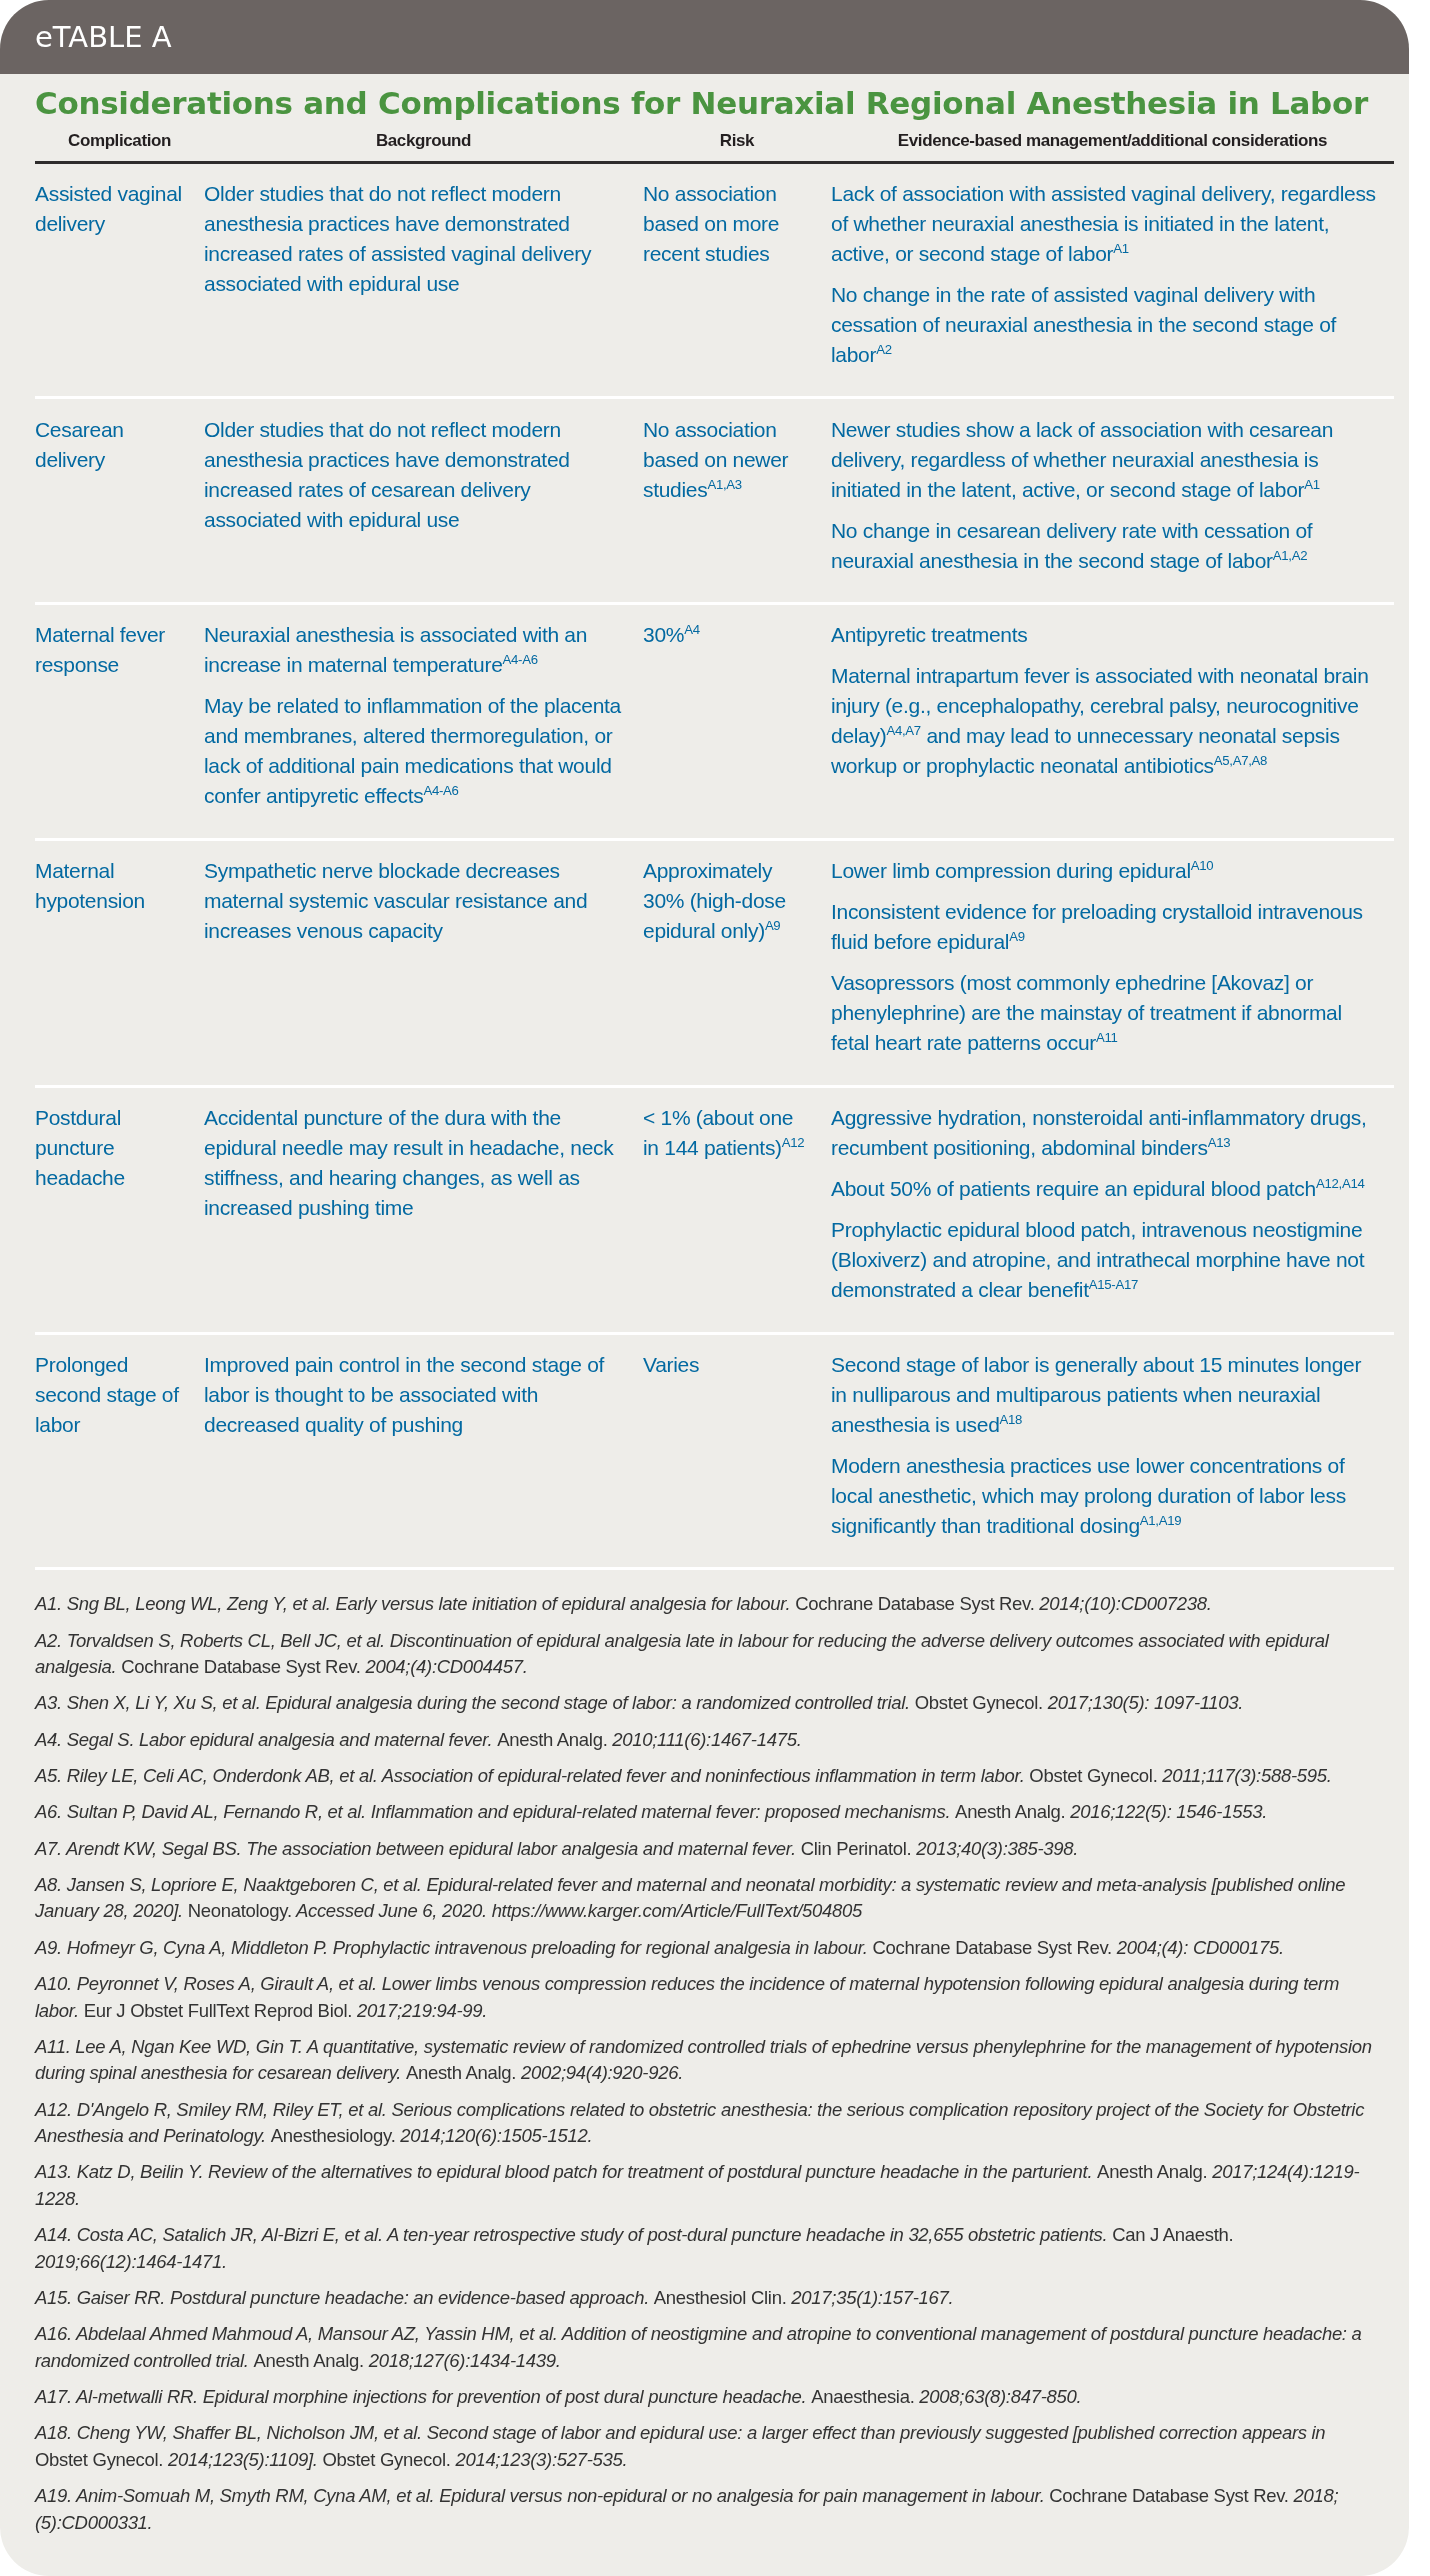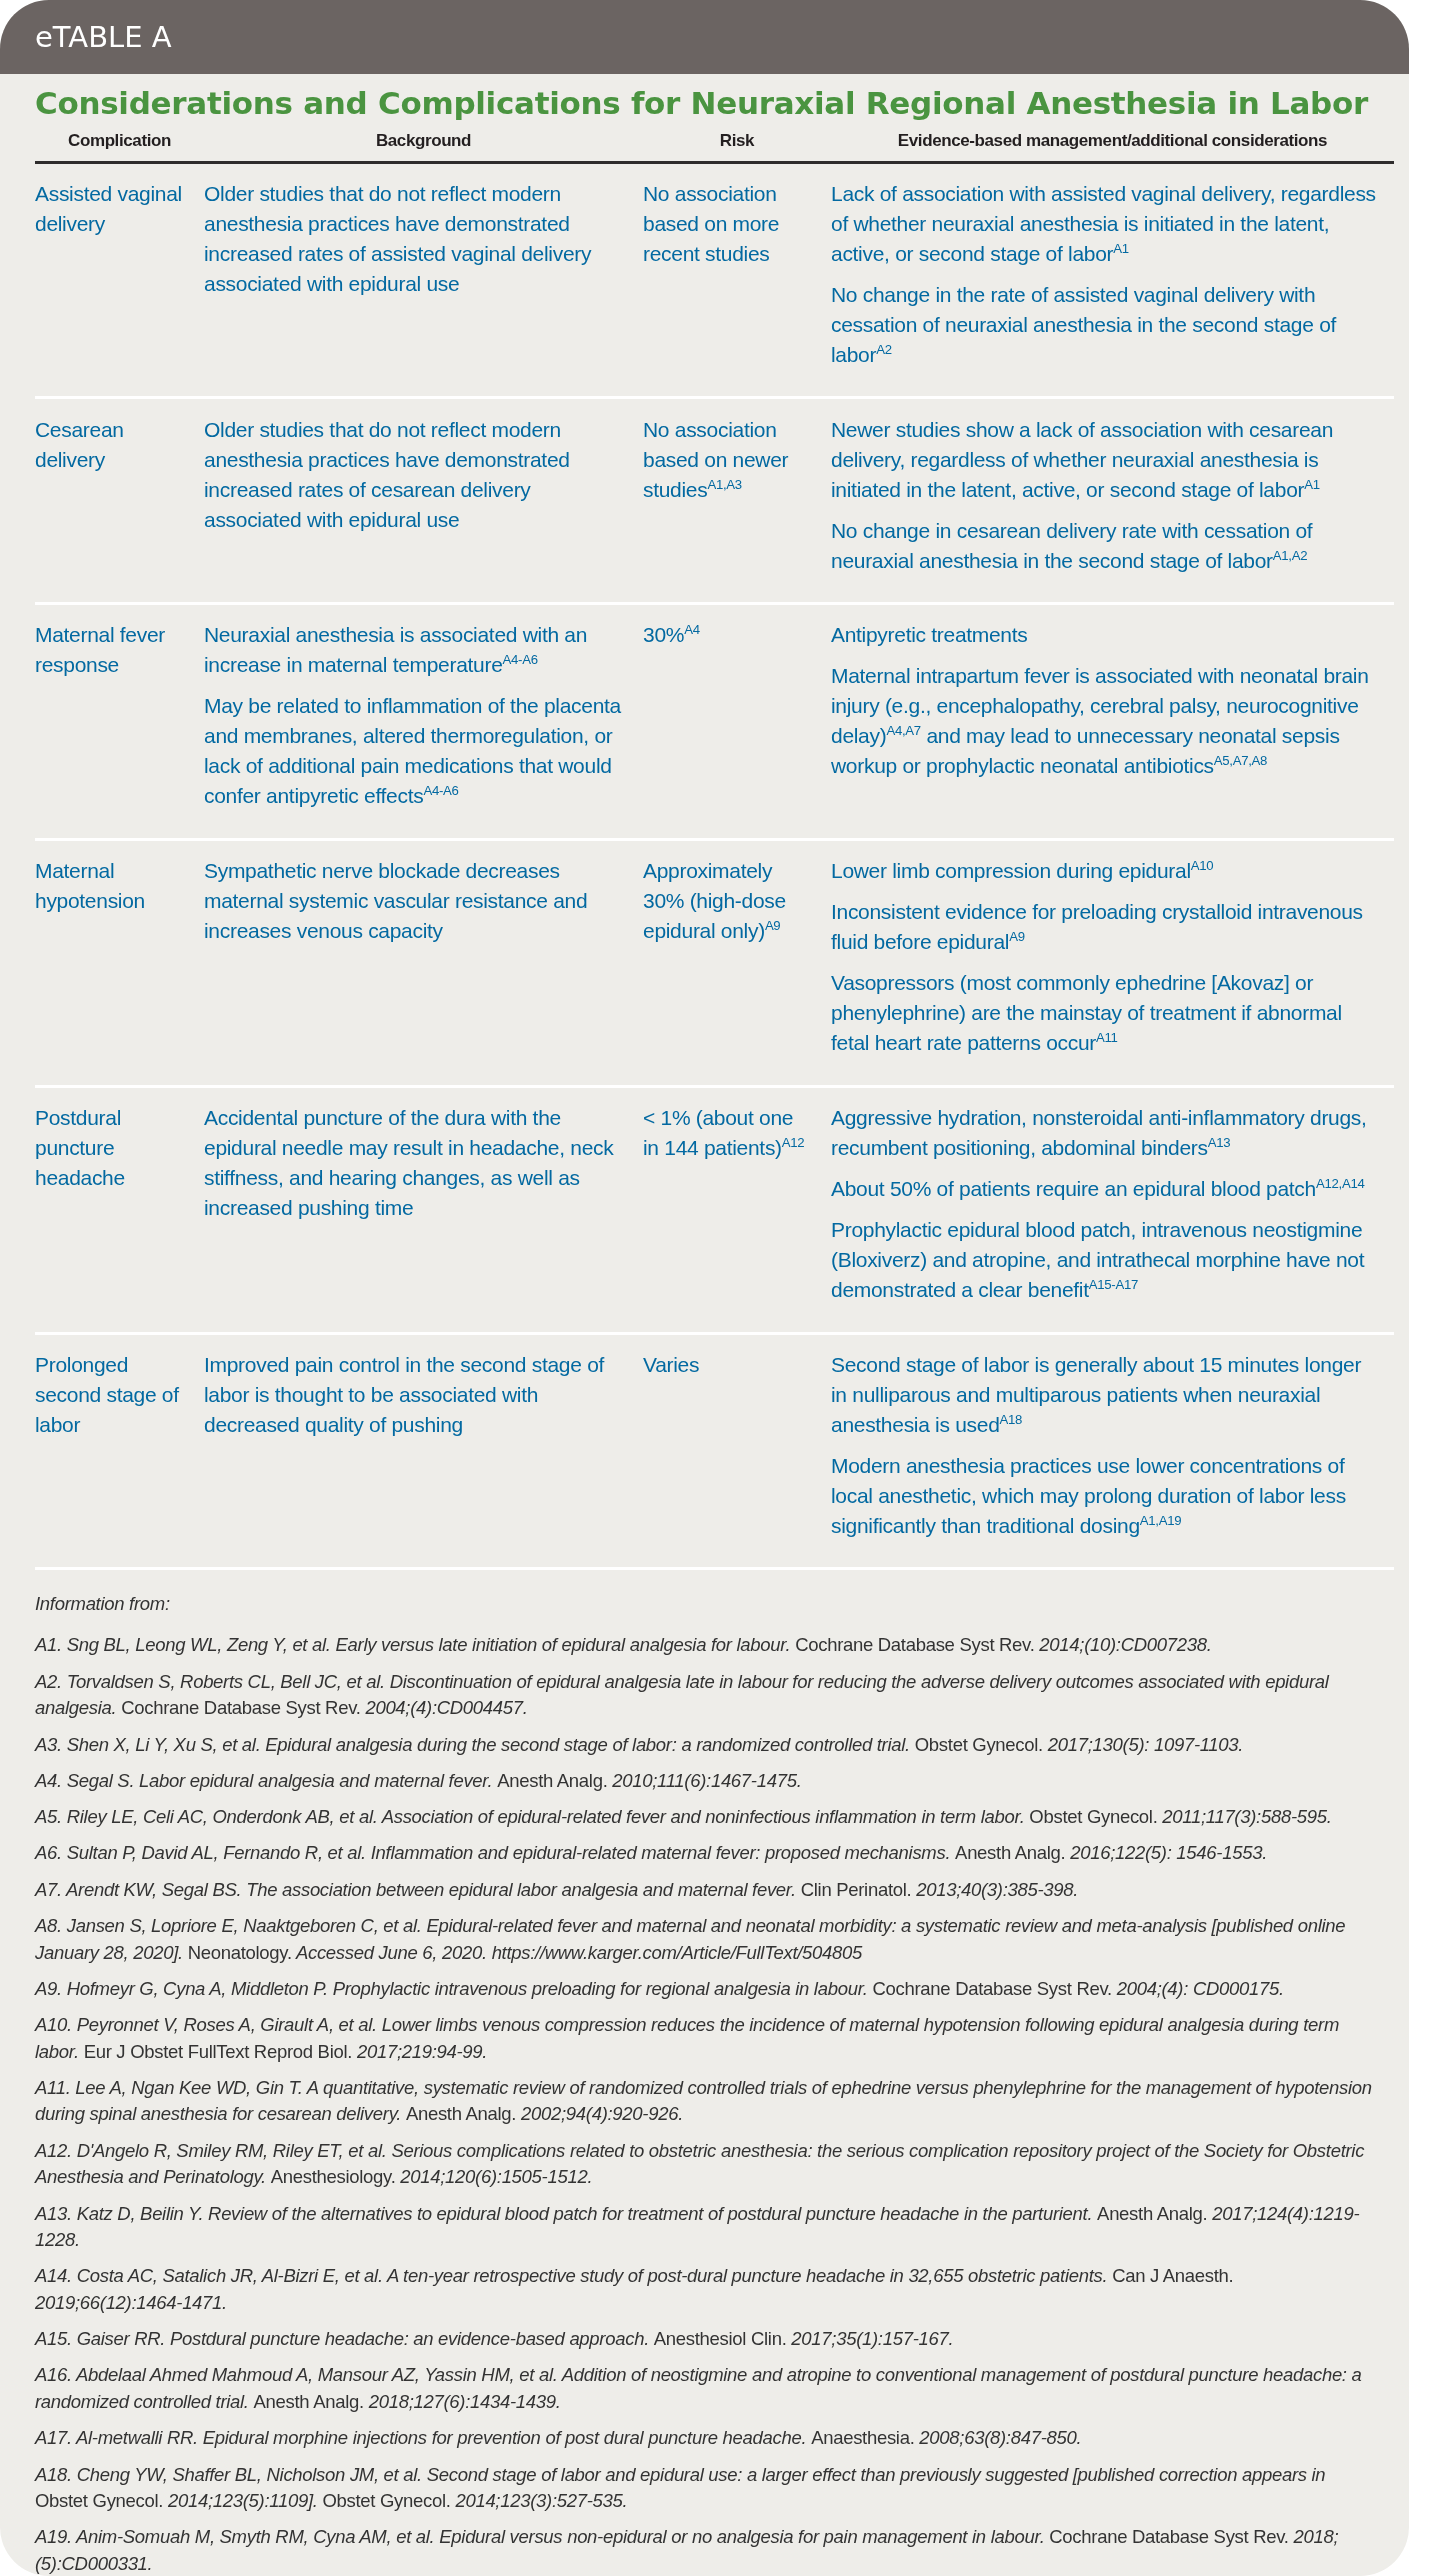--- a/index.html
+++ b/index.html
@@ -182,21 +182,20 @@
           </td>
           <td>
             <p><span>Second stage of labor is generally about 15 minutes longer in nulliparous and multiparous patients when neuraxial anesthesia is used</span><sup>A18</sup></p>
             <p><span>Modern anesthesia practices use lower concentrations of local anesthetic, which may prolong duration of labor less significantly than traditional dosing</span><sup>A1,A19</sup></p>
           </td>
         </tr>
       </tbody>
   </table>
 
   <div class="refs">
-    <p class="intro">Information from:</p>
     <div id="ref-list">
         <p class="ref"><span>A1. Sng BL, Leong WL, Zeng Y, et al. Early versus late initiation of epidural analgesia for labour. </span><span class="journal">Cochrane Database Syst Rev.</span><span> 2014;(10):CD007238.</span></p>
         <p class="ref"><span>A2. Torvaldsen S, Roberts CL, Bell JC, et al. Discontinuation of epidural analgesia late in labour for reducing the adverse delivery outcomes asso­ciated with epidural analgesia. </span><span class="journal">Cochrane Database Syst Rev.</span><span> 2004;(4):CD004457.</span></p>
         <p class="ref"><span>A3. Shen X, Li Y, Xu S, et al. Epidural analgesia during the second stage of labor: a randomized controlled trial. </span><span class="journal">Obstet Gynecol.</span><span> 2017;130(5): 1097-1103.</span></p>
         <p class="ref"><span>A4. Segal S. Labor epidural analgesia and maternal fever. </span><span class="journal">Anesth Analg.</span><span> 2010;111(6):1467-1475.</span></p>
         <p class="ref"><span>A5. Riley LE, Celi AC, Onderdonk AB, et al. Association of epidural-related fever and noninfectious inflammation in term labor. </span><span class="journal">Obstet Gynecol.</span><span> 2011;117(3):588-595.</span></p>
         <p class="ref"><span>A6. Sultan P, David AL, Fernando R, et al. Inflammation and epidural-related maternal fever: proposed mechanisms. </span><span class="journal">Anesth Analg.</span><span> 2016;122(5): 1546-1553.</span></p>
         <p class="ref"><span>A7. Arendt KW, Segal BS. The association between epidural labor analgesia and maternal fever. </span><span class="journal">Clin Perinatol.</span><span> 2013;40(3):385-398.</span></p>
         <p class="ref"><span>A8. Jansen S, Lopriore E, Naaktgeboren C, et al. Epidural-related fever and maternal and neonatal morbidity: a systematic review and meta-analysis [published online January 28, 2020]. </span><span class="journal">Neonatology.</span><span> Accessed June 6, 2020. https://www.karger.com/Article/FullText/504805</span></p>
         <p class="ref"><span>A9. Hofmeyr G, Cyna A, Middleton P. Prophylactic intravenous preloading for regional analgesia in labour. </span><span class="journal">Cochrane Database Syst Rev.</span><span> 2004;(4): CD000175.</span></p>

